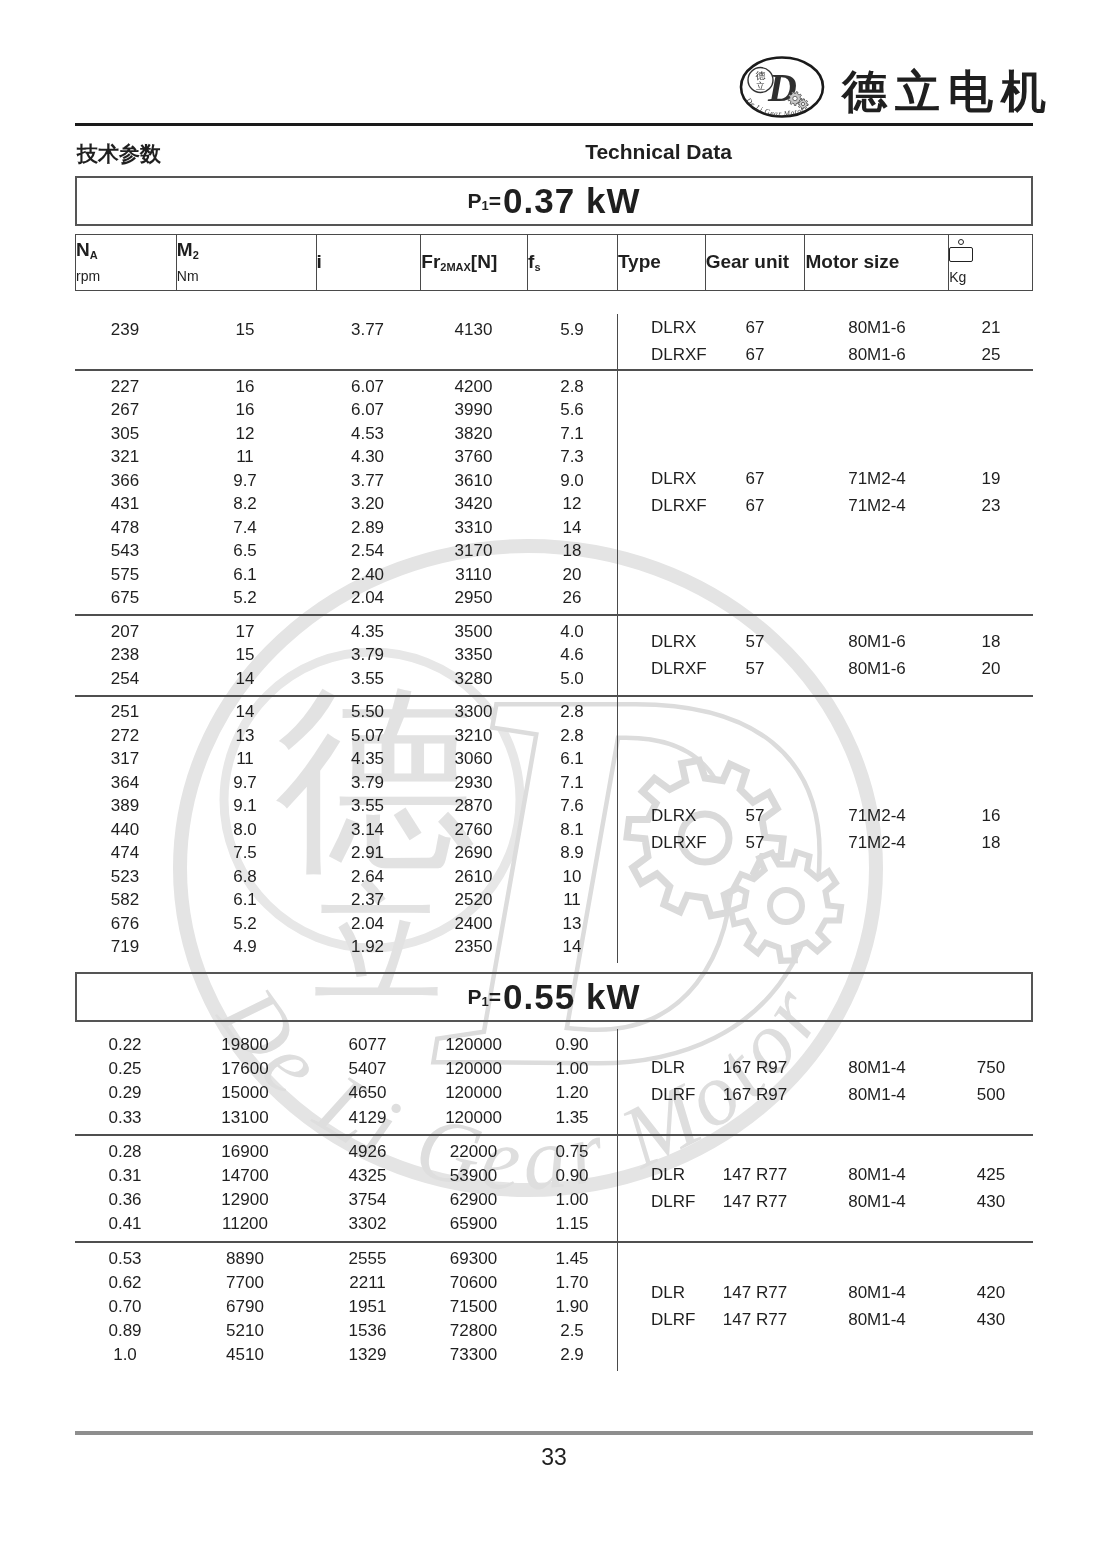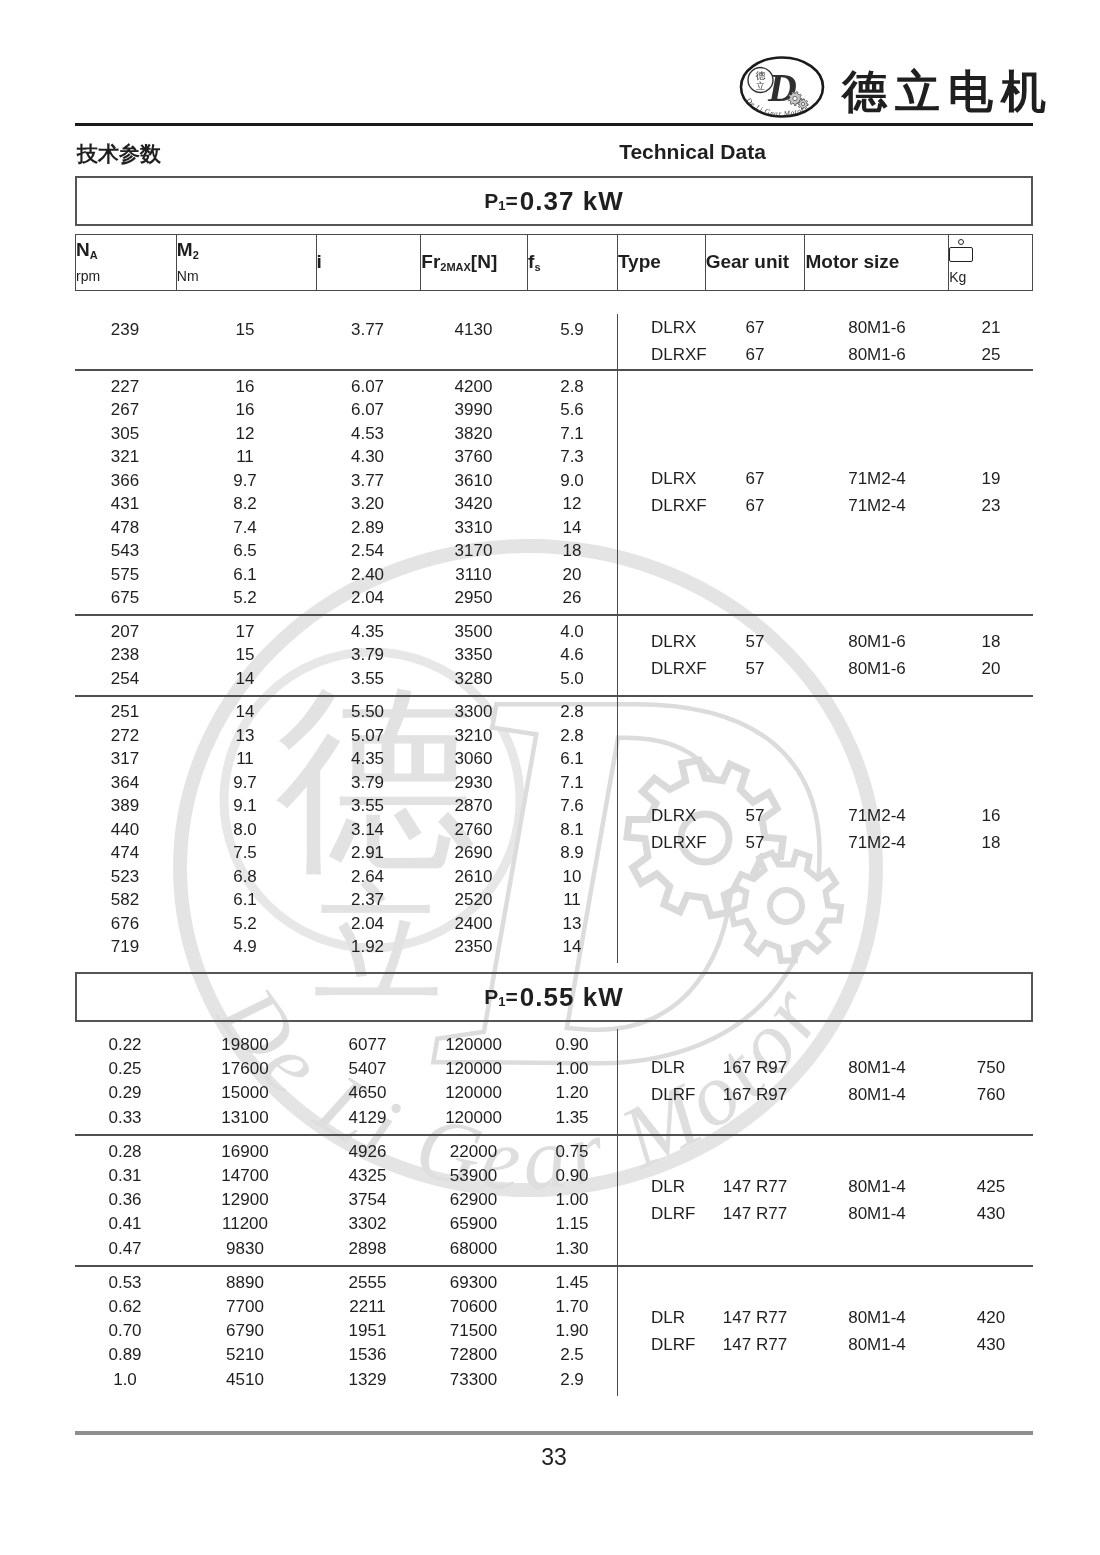--- a/index.html
+++ b/index.html
@@ -8,28 +8,28 @@
   .page *{box-sizing:border-box;}
   .watermark{position:absolute;left:0;top:0;z-index:0;}
   .content{position:absolute;left:0;top:0;width:1100px;height:1555px;z-index:1;}
 
   .logo{position:absolute;left:737px;top:54px;width:90px;height:70px;}
   .brand{position:absolute;left:842px;top:62px;font-size:45px;font-weight:bold;letter-spacing:8px;
          font-family:"Liberation Serif",serif;white-space:nowrap;}
 
   .rule-top{position:absolute;left:75px;top:123px;width:958px;height:3px;background:#1a1a1a;}
   .title-cn{position:absolute;left:77px;top:140px;font-size:21px;font-weight:bold;}
-  .title-en{position:absolute;left:611px;top:140px;width:163px;text-align:center;font-size:21px;font-weight:bold;}
+  .title-en{position:absolute;left:577px;top:140px;width:163px;text-align:center;font-size:21px;font-weight:bold;}
 
   .main{position:absolute;left:75px;top:176px;width:958px;}
 
   .pbox{height:50px;border:2px solid #555;display:flex;align-items:center;justify-content:center;background:transparent;}
   .p-small{font-size:21px;font-weight:bold;}
   .p-sub{font-size:13px;font-weight:bold;position:relative;top:4px;}
-  .p-big{font-size:26px;font-weight:bold;margin-left:2px;letter-spacing:1px;}
+  .p-big{font-size:35px;font-weight:bold;margin-left:2px;letter-spacing:1px;}
 
   .hbox{margin-top:8px;height:57px;border:1.5px solid #4a4a4a;display:flex;}
   .hc{border-left:1.5px solid #4a4a4a;display:flex;flex-direction:column;align-items:flex-start;justify-content:center;line-height:1.1;}
   .hc:first-child{border-left:none;}
   .h-big{font-size:19px;font-weight:bold;}
   .h-sub{font-size:11px;font-weight:bold;position:relative;top:3px;}
   .h-unit{font-size:14px;margin-top:8px;}
   .w-icon{position:relative;width:24px;height:15px;border:1.8px solid #222;border-radius:2px;margin-top:7px;display:block;}
   .w-knob{position:absolute;top:-9px;left:50%;transform:translateX(-50%);width:6px;height:6px;border:1.6px solid #222;border-radius:50%;background:#fff;display:block;}
 
@@ -439,21 +439,21 @@
               <div class="trow">
                 <span class="tcell t0">DLR</span>
                 <span class="tcell t1">167 R97</span>
                 <span class="tcell t2">80M1-4</span>
                 <span class="tcell t3">750</span>
               </div>
               <div class="trow">
                 <span class="tcell t0">DLRF</span>
                 <span class="tcell t1">167 R97</span>
                 <span class="tcell t2">80M1-4</span>
-                <span class="tcell t3">760</span>
+                <span class="tcell t3">500</span>
               </div>
             </div>
           </div>
           <div class="block">
             <div class="row">
               <span class="cell c0">0.28</span>
               <span class="cell c1">16900</span>
               <span class="cell c2">4926</span>
               <span class="cell c3">22000</span>
               <span class="cell c4">0.75</span>
@@ -472,27 +472,20 @@
               <span class="cell c3">62900</span>
               <span class="cell c4">1.00</span>
             </div>
             <div class="row">
               <span class="cell c0">0.41</span>
               <span class="cell c1">11200</span>
               <span class="cell c2">3302</span>
               <span class="cell c3">65900</span>
               <span class="cell c4">1.15</span>
             </div>
-            <div class="row">
-              <span class="cell c0">0.47</span>
-              <span class="cell c1">9830</span>
-              <span class="cell c2">2898</span>
-              <span class="cell c3">68000</span>
-              <span class="cell c4">1.30</span>
-            </div>
             <div class="vline"></div>
             <div class="types">
               <div class="trow">
                 <span class="tcell t0">DLR</span>
                 <span class="tcell t1">147 R77</span>
                 <span class="tcell t2">80M1-4</span>
                 <span class="tcell t3">425</span>
               </div>
               <div class="trow">
                 <span class="tcell t0">DLRF</span>

